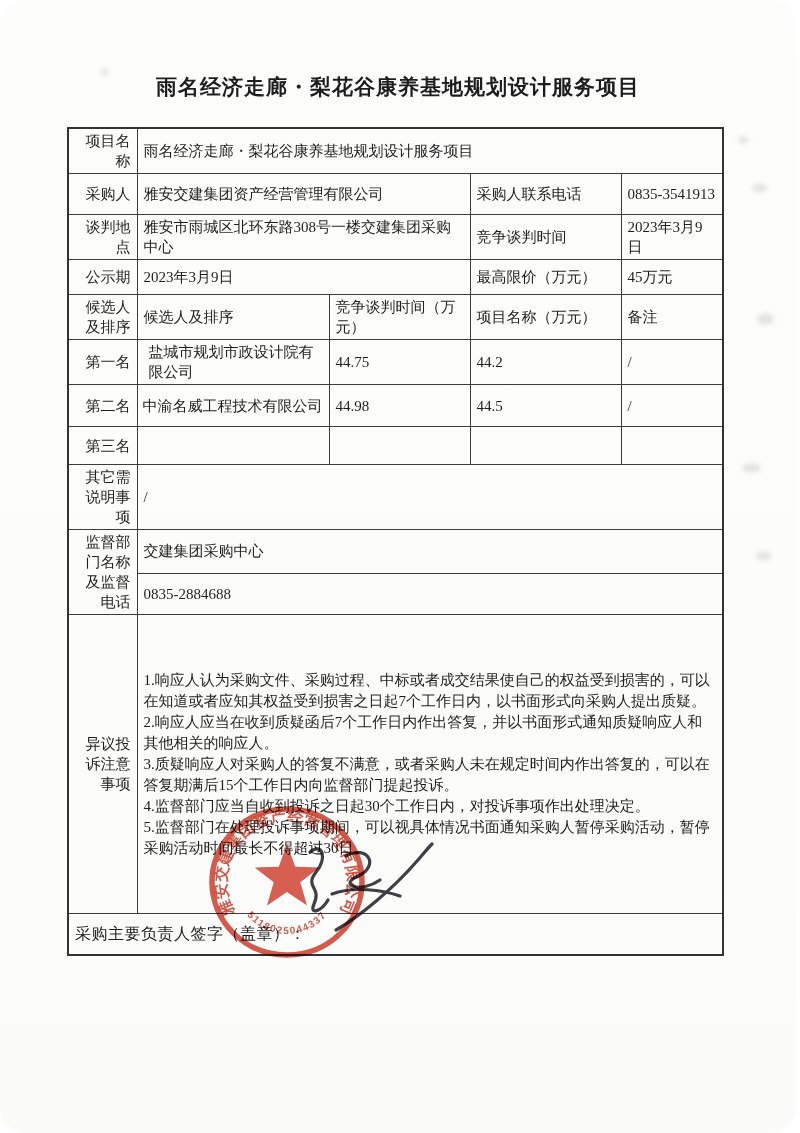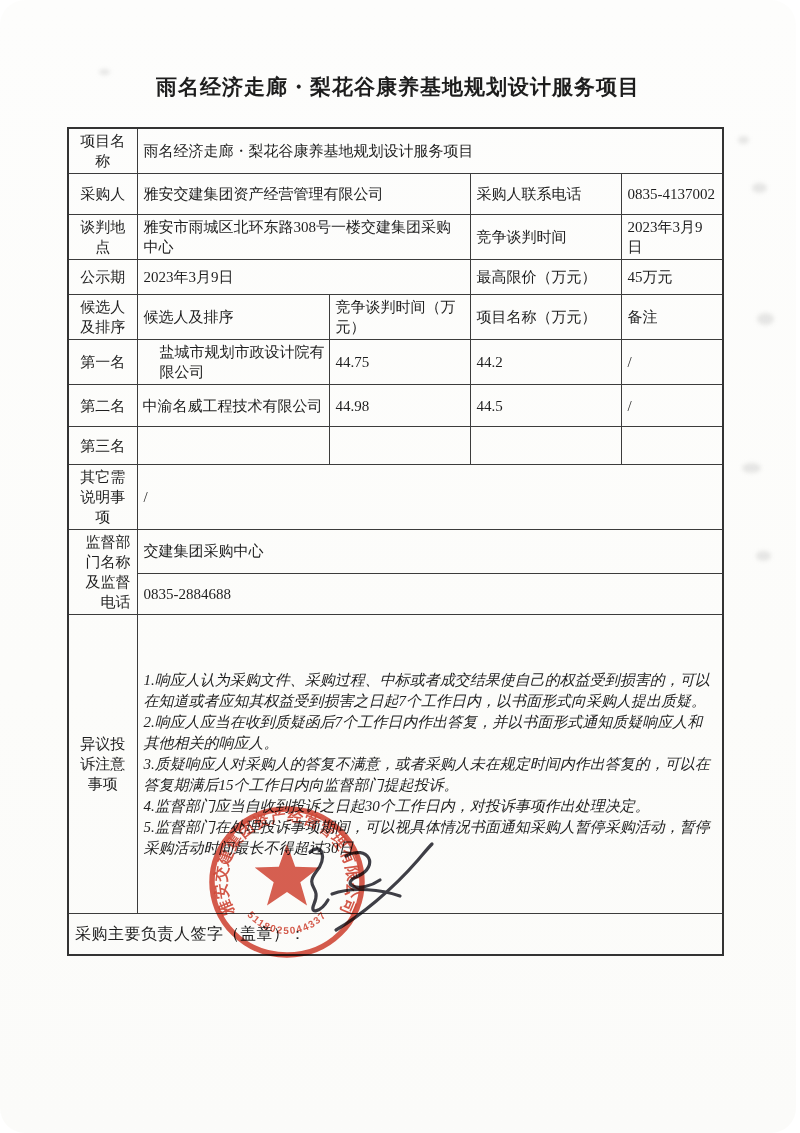--- a/index.html
+++ b/index.html
@@ -32,25 +32,25 @@
     border: 1.6px solid var(--line);
     font-size: 15px;
     line-height: 20px;
     padding: 2px 6px;
     vertical-align: middle;
     color: #1e1e1e;
     overflow: hidden;
     word-break: break-all;
   }
   .doc-table { border: 2px solid #333; }
-  .lbl { padding: 2px 2px 2px 3px; text-align: center; margin-left: 28px; }
+  .lbl { padding: 2px 2px 2px 3px; text-align: right; margin-left: 28px; }
   .lbl-c { text-align: right; padding: 2px 1px; }
   .c { }
   .l { text-align: left; }
-  .obj-cell { vertical-align: middle; padding: 6px 8px 6px 6px; font-style: italic; }
+  .obj-cell { vertical-align: middle; padding: 6px 8px 6px 6px; }
   .obj-cell p { margin: 0; line-height: 21px; }
   .sig-row td { font-size: 16px; padding-left: 6px; letter-spacing: .5px; }
 
   
   .seal-wrap { position:absolute; left:207px; top:804px; width:160px; height:156px; mix-blend-mode: multiply; opacity:.92; }
   .sig-wrap  { position:absolute; left:288px; top:838px; width:180px; height:102px; mix-blend-mode: multiply; }
 
   
   .smudge { position:absolute; border-radius:50%; background: rgba(150,150,150,.22); filter: blur(2px); }
   .s1 { left:752px; top:183px; width:15px; height:10px; }
@@ -79,21 +79,21 @@
     </colgroup>
     <tbody>
       <tr style="height:41px">
         <td class="lbl">项目名称</td>
         <td colspan="4" class="l">雨名经济走廊・梨花谷康养基地规划设计服务项目</td>
       </tr>
       <tr style="height:41px">
         <td class="lbl">采购人</td>
         <td colspan="2" class="l">雅安交建集团资产经营管理有限公司</td>
         <td class="c">采购人联系电话</td>
-        <td class="c">0835-4137002</td>
+        <td class="c">0835-3541913</td>
       </tr>
       <tr style="height:41px">
         <td class="lbl">谈判地点</td>
         <td colspan="2" class="l">雅安市雨城区北环东路308号一楼交建集团采购中心</td>
         <td class="c">竞争谈判时间</td>
         <td class="c">2023年3月9日</td>
       </tr>
       <tr style="height:35px">
         <td class="lbl">公示期</td>
         <td colspan="2" class="l">2023年3月9日</td>
@@ -102,21 +102,21 @@
       </tr>
       <tr style="height:38px">
         <td class="lbl">候选人及排序</td>
         <td class="c">候选人及排序</td>
         <td class="c">竞争谈判时间（万元）</td>
         <td class="c">项目名称（万元）</td>
         <td class="c">备注</td>
       </tr>
       <tr style="height:45px">
         <td class="lbl">第一名</td>
-        <td class="l" style="padding:2px 2px 2px 22px">盐城市规划市政设计院有限公司</td>
+        <td class="l" style="padding:2px 2px 2px 11px">盐城市规划市政设计院有限公司</td>
         <td class="c">44.75</td>
         <td class="c">44.2</td>
         <td class="c">/</td>
       </tr>
       <tr style="height:42px">
         <td class="lbl">第二名</td>
         <td class="l" style="padding:2px 2px 2px 5px">中渝名威工程技术有限公司</td>
         <td class="c">44.98</td>
         <td class="c">44.5</td>
         <td class="c">/</td>

